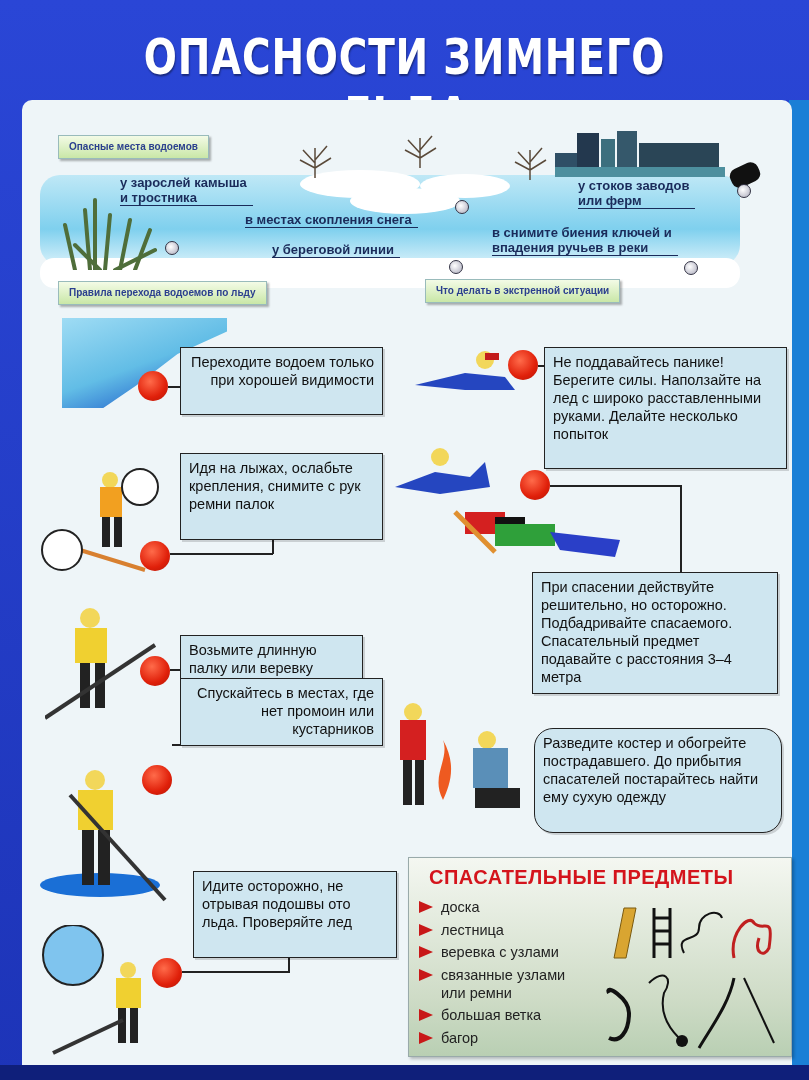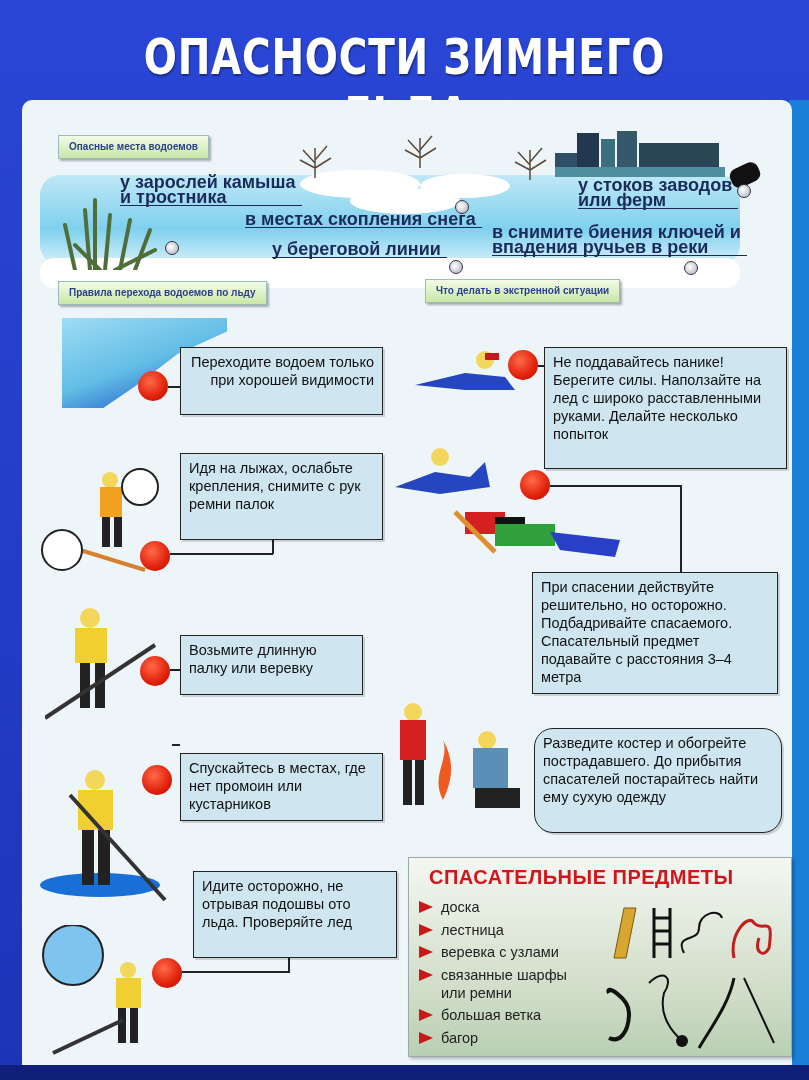--- a/index.html
+++ b/index.html
@@ -7,21 +7,21 @@
   .poster{position:absolute;left:0;top:0;width:809px;height:1080px;background:linear-gradient(180deg,#2a46d6 0%,#1d34b8 100%);}
   .title{position:absolute;left:0;top:28px;width:809px;text-align:center;color:#fff;font-family:"DejaVu Sans",sans-serif;font-weight:bold;font-size:50px;letter-spacing:1px;transform:scaleX(0.78);transform-origin:center;text-shadow:1px 2px 2px rgba(0,0,0,.4);}
   .sheet{position:absolute;left:22px;top:100px;width:770px;height:965px;background:#eef5f8;border-radius:10px 10px 0 0;}
   .right-edge{position:absolute;right:0;top:100px;width:20px;height:980px;background:#1a7fd6;}
   .bottom-band{position:absolute;left:0;bottom:0;width:809px;height:15px;background:#0f1f7a;}
 
   
   .water{position:absolute;left:40px;top:175px;width:700px;height:90px;background:linear-gradient(180deg,#bfe8f6 0%,#7fd0ee 60%,#d8f1fa 100%);border-radius:20px;}
   .snow{position:absolute;background:#fff;border-radius:50%;}
   .header-tag{position:absolute;height:22px;padding:0 10px;line-height:22px;font-weight:bold;font-size:10px;color:#2b3f8e;background:linear-gradient(180deg,#f3fbe6,#c9e7a7);border:1px solid #9bb;box-shadow:2px 2px 2px rgba(0,0,0,.3);white-space:nowrap;}
-  .place{position:absolute;font-weight:bold;font-size:18px;color:#1a2b5a;line-height:15px;border-bottom:1.5px solid #1a2b5a;padding-right:6px;white-space:nowrap;}
+  .place{position:absolute;font-weight:bold;font-size:13px;color:#1a2b5a;line-height:15px;border-bottom:1.5px solid #1a2b5a;padding-right:6px;white-space:nowrap;}
   .dot-grey{position:absolute;width:12px;height:12px;border-radius:50%;background:radial-gradient(circle at 40% 40%,#fff,#aab);border:1.5px solid #334;}
 
   
   .box{position:absolute;background:#cfe6f0;border:1.5px solid #222;padding:5px 8px;font-size:14.5px;line-height:18px;color:#111;box-shadow:2px 2px 0 rgba(0,0,0,.15);}
   .reddot{position:absolute;width:30px;height:30px;border-radius:50%;background:radial-gradient(circle at 40% 35%,#ff6b4a,#e0200a 60%,#b01505);}
   .line{position:absolute;background:#222;}
   .lake{position:absolute;left:62px;top:318px;width:165px;height:90px;background:linear-gradient(160deg,#9fdcf4 0%,#62bde6 50%,#1a56c8 90%);clip-path:polygon(0 0,100% 0,100% 15%,70% 40%,45% 75%,25% 100%,0 100%);}
 
   
   .items{position:absolute;left:408px;top:857px;width:382px;height:198px;background:linear-gradient(180deg,#f4f7f1 0%,#cfdcc7 70%,#b9cfb3 100%);border:1px solid #9aa;box-shadow:2px 2px 3px rgba(0,0,0,.25);}
@@ -147,21 +147,21 @@
   <svg style="position:absolute;left:40px;top:765px;" width="130" height="140">
     <ellipse cx="60" cy="120" rx="60" ry="12" fill="#1a6fd6"></ellipse>
     <circle cx="55" cy="15" r="10" fill="#f2d75a"></circle>
       <rect x="38" y="25" width="35" height="40" fill="#f0d030"></rect>
     <rect x="42" y="65" width="12" height="55" fill="#222"></rect>
       <rect x="58" y="65" width="12" height="55" fill="#222"></rect>
     <line x1="30" y1="30" x2="125" y2="135" stroke="#333" stroke-width="4"></line>
   </svg>
   <div class="reddot" style="left:142px;top:765px;"></div>
   <div class="line" style="left:172px;top:744px;width:8px;height:1.5px;"></div>
-  <div class="box" style="left:180px;top:753px;width:185px;height:56px;">Спускайтесь в местах, где нет промоин или кустарников</div>
+  <div class="box" style="left:180px;top:678px;width:185px;height:56px;text-align:right;">Спускайтесь в местах, где нет промоин или кустарников</div>
 
   <svg style="position:absolute;left:38px;top:925px;" width="120" height="130">
     <circle cx="35" cy="30" r="30" fill="#7fc4ee" stroke="#222" stroke-width="2"></circle>
     <circle cx="90" cy="45" r="8" fill="#f2d75a"></circle>
       <rect x="78" y="53" width="25" height="30" fill="#f0d030"></rect>
     <rect x="80" y="83" width="8" height="35" fill="#222"></rect>
       <rect x="92" y="83" width="8" height="35" fill="#222"></rect>
     <line x1="15" y1="128" x2="85" y2="95" stroke="#333" stroke-width="4"></line>
   </svg>
   <div class="reddot" style="left:152px;top:958px;"></div>
@@ -215,21 +215,21 @@
       <li>
           <span class="arrow"></span>
           <span>лестница</span>
         </li>
       <li>
           <span class="arrow"></span>
           <span>веревка с узлами</span>
         </li>
       <li>
           <span class="arrow"></span>
-          <span style="width:150px;">связанные шарфы или ремни</span>
+          <span style="width:150px;">связанные узлами или ремни</span>
         </li>
       <li>
           <span class="arrow"></span>
           <span>большая ветка</span>
         </li>
       <li>
           <span class="arrow"></span>
           <span>багор</span>
         </li>
     </ul>

